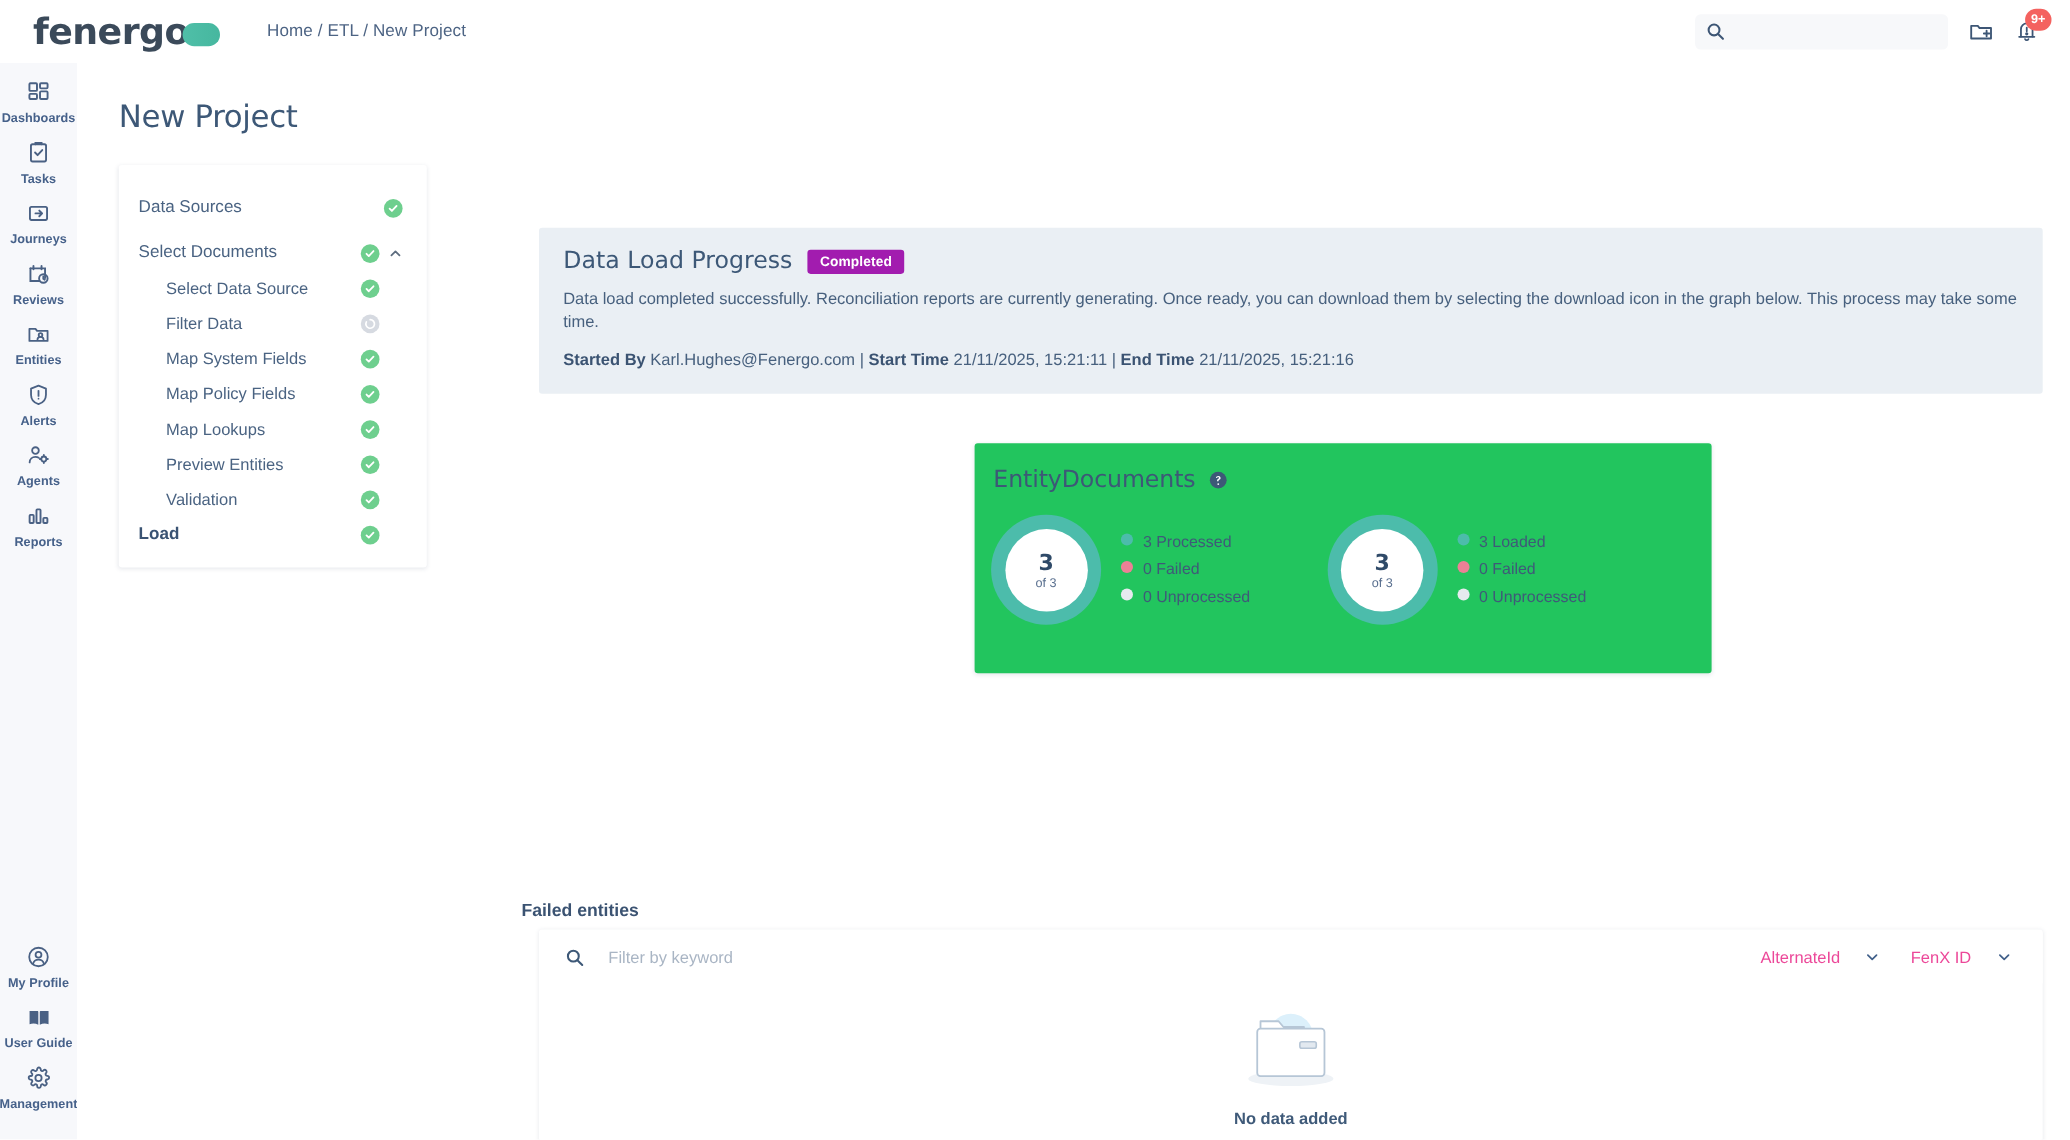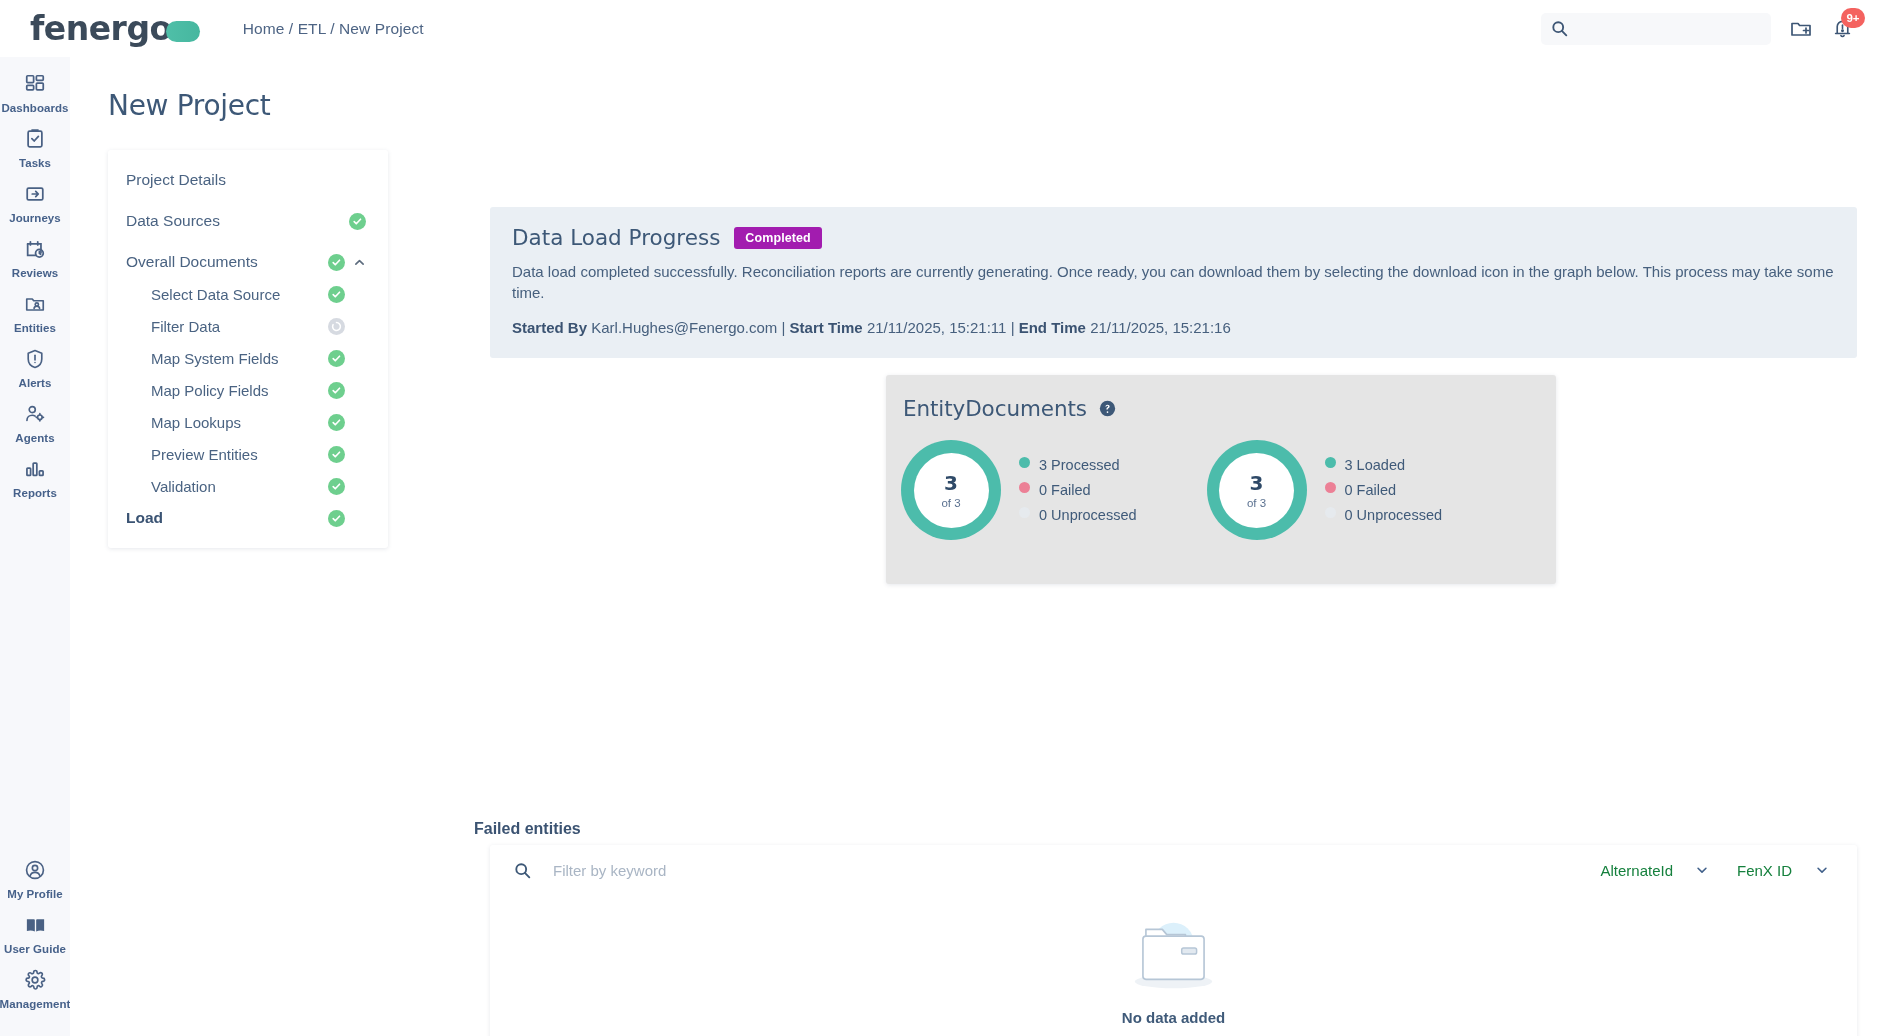--- a/index.html
+++ b/index.html
@@ -130,22 +130,22 @@
   .donut-big-hole {
     width: 172px; height: 172px; border-radius: 50%; background: #fff;
     display: flex; align-items: center; justify-content: center;
   }
   .donut-big-val {
     font-size: 41px; color: #3d5877; font-family: "DejaVu Sans", sans-serif;
     letter-spacing: -0.5px;
   }
 
   .card-ed {
-    position: absolute; left: 816px; top: 318px; width: 670px; height: 209px;
-    background: #e5e5e5; border-radius: 3px;
+    position: absolute; left: 816px; top: 346px; width: 670px; height: 209px;
+    background: #22c55e; border-radius: 3px;
     box-shadow: 0 1px 4px rgba(60,80,110,0.13);
   }
   .ed-head { position: absolute; left: 17px; top: 21px; display: flex; align-items: center; gap: 12px; }
   .help-ico { color: #3d5877; display: flex; }
   .ed-groups { position: absolute; left: 15px; top: 65px; display: flex; gap: 70px; }
   .ed-group { display: flex; align-items: center; gap: 18px; }
   .donut-sm {
     width: 100px; height: 100px; border-radius: 50%;
     background: conic-gradient(#4cbcab 0% 100%, #e9ecef 100% 100%);
     display: flex; align-items: center; justify-content: center;
@@ -178,21 +178,21 @@
   .fe-search-ico { color: #3d5877; margin-left: 10px; display: flex; }
   .fe-input {
     border: none; outline: none; background: transparent; margin-left: 22px;
     font-size: 15px; color: #3f5a79; width: 800px;
     font-family: "Liberation Sans", sans-serif;
   }
   .fe-input::placeholder { color: #a9b5c4; }
   .fe-selects { margin-left: auto; display: flex; align-items: center; }
   .sel {
     display: flex; align-items: center; justify-content: space-between;
-    font-size: 15px; color: #15803d; cursor: pointer; padding: 0 14px;
+    font-size: 15px; color: #ec4899; cursor: pointer; padding: 0 14px;
     height: 30px; min-width: 120px;
   }
   .sel .caret { color: #41608a; margin-left: 22px; display: flex; }
   .fe-body {
     position: absolute; left: 420px; top: 836px; width: 1367px; height: 152px;
     display: flex; flex-direction: column; align-items: center; justify-content: center;
   }
   .empty-lbl { font-size: 15px; font-weight: 700; color: #3f5a79; margin-top: 10px; }
 </style>
 </head>
@@ -360,40 +360,36 @@
     </div>
   </div>
 </div>
 
 <div class="main">
 
   <div class="page-title">New Project</div>
 
   <div class="steps">
 
-    <div class="step">
-      <span class="step-lbl">Project Details</span>
-      <span class="step-icons"></span>
-    </div>
     <div class="step-gap"></div>
 
     <div class="step">
       <span class="step-lbl">Data Sources</span>
       <span class="step-icons">
         <span class="chk">
           <svg width="11" height="11" viewBox="0 0 16 16" fill="none" stroke="#fff" stroke-width="2.4">
             <path d="M3.2 8.3l3 3 6.2-6.6" stroke-linecap="round" stroke-linejoin="round"></path>
           </svg>
         </span>
       </span>
     </div>
     <div class="step-gap"></div>
 
     <div class="step">
-      <span class="step-lbl">Overall Documents</span>
+      <span class="step-lbl">Select Documents</span>
       <span class="step-icons">
         <span class="chk">
           <svg width="11" height="11" viewBox="0 0 16 16" fill="none" stroke="#fff" stroke-width="2.4">
             <path d="M3.2 8.3l3 3 6.2-6.6" stroke-linecap="round" stroke-linejoin="round"></path>
           </svg>
         </span>
         <span class="chev">
           <svg width="13" height="13" viewBox="0 0 16 16" fill="none" stroke="currentColor" stroke-width="2">
             <path d="M3.5 10L8 5.6 12.5 10" stroke-linecap="round" stroke-linejoin="round"></path>
           </svg>

